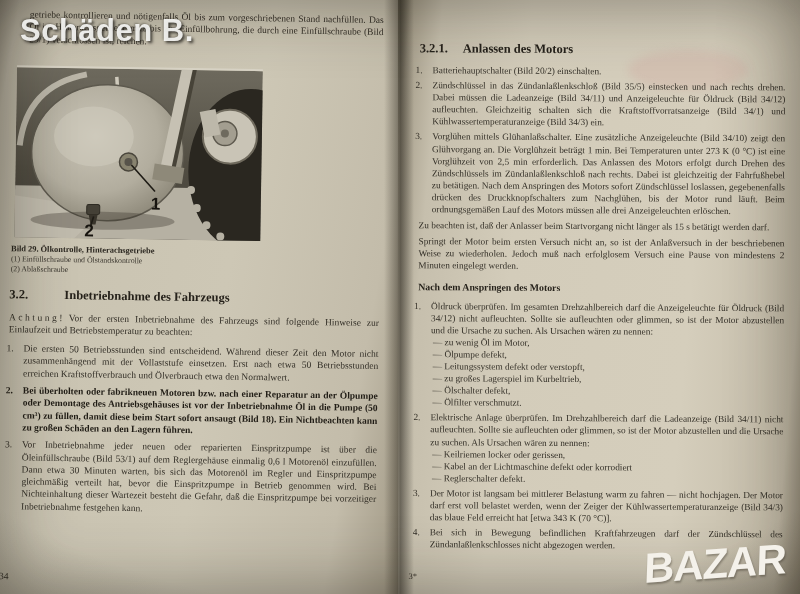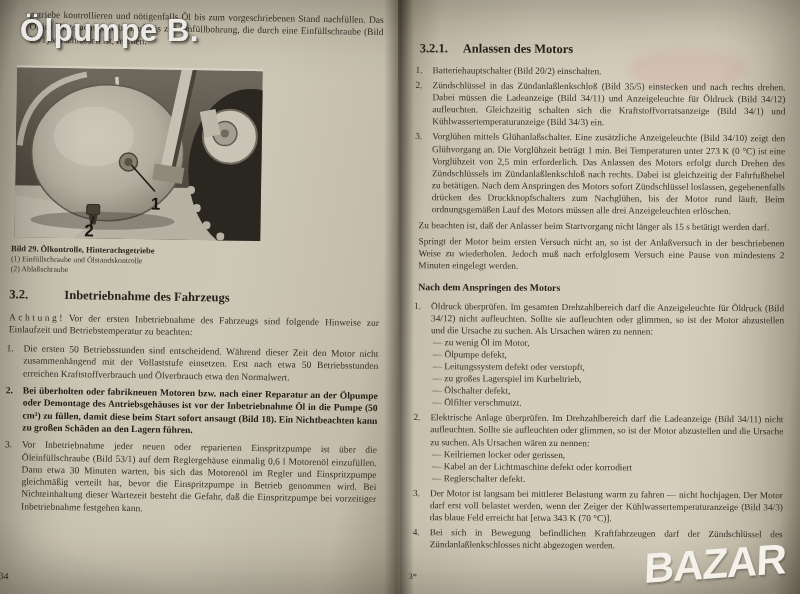--- a/index.html
+++ b/index.html
@@ -238,15 +238,15 @@
         </li>
       </ol>
 
       <div class="footer-mark">3*</div>
     </div>
   </div>
 
   <div class="gutter"></div>
   <div class="vignette"></div>
 
-  <div class="watermark">Ölpumpe В.</div>
+  <div class="watermark">Schäden В.</div>
   <div class="bazar-logo">BAZAR</div>
 </div>
 
 </body></html>

